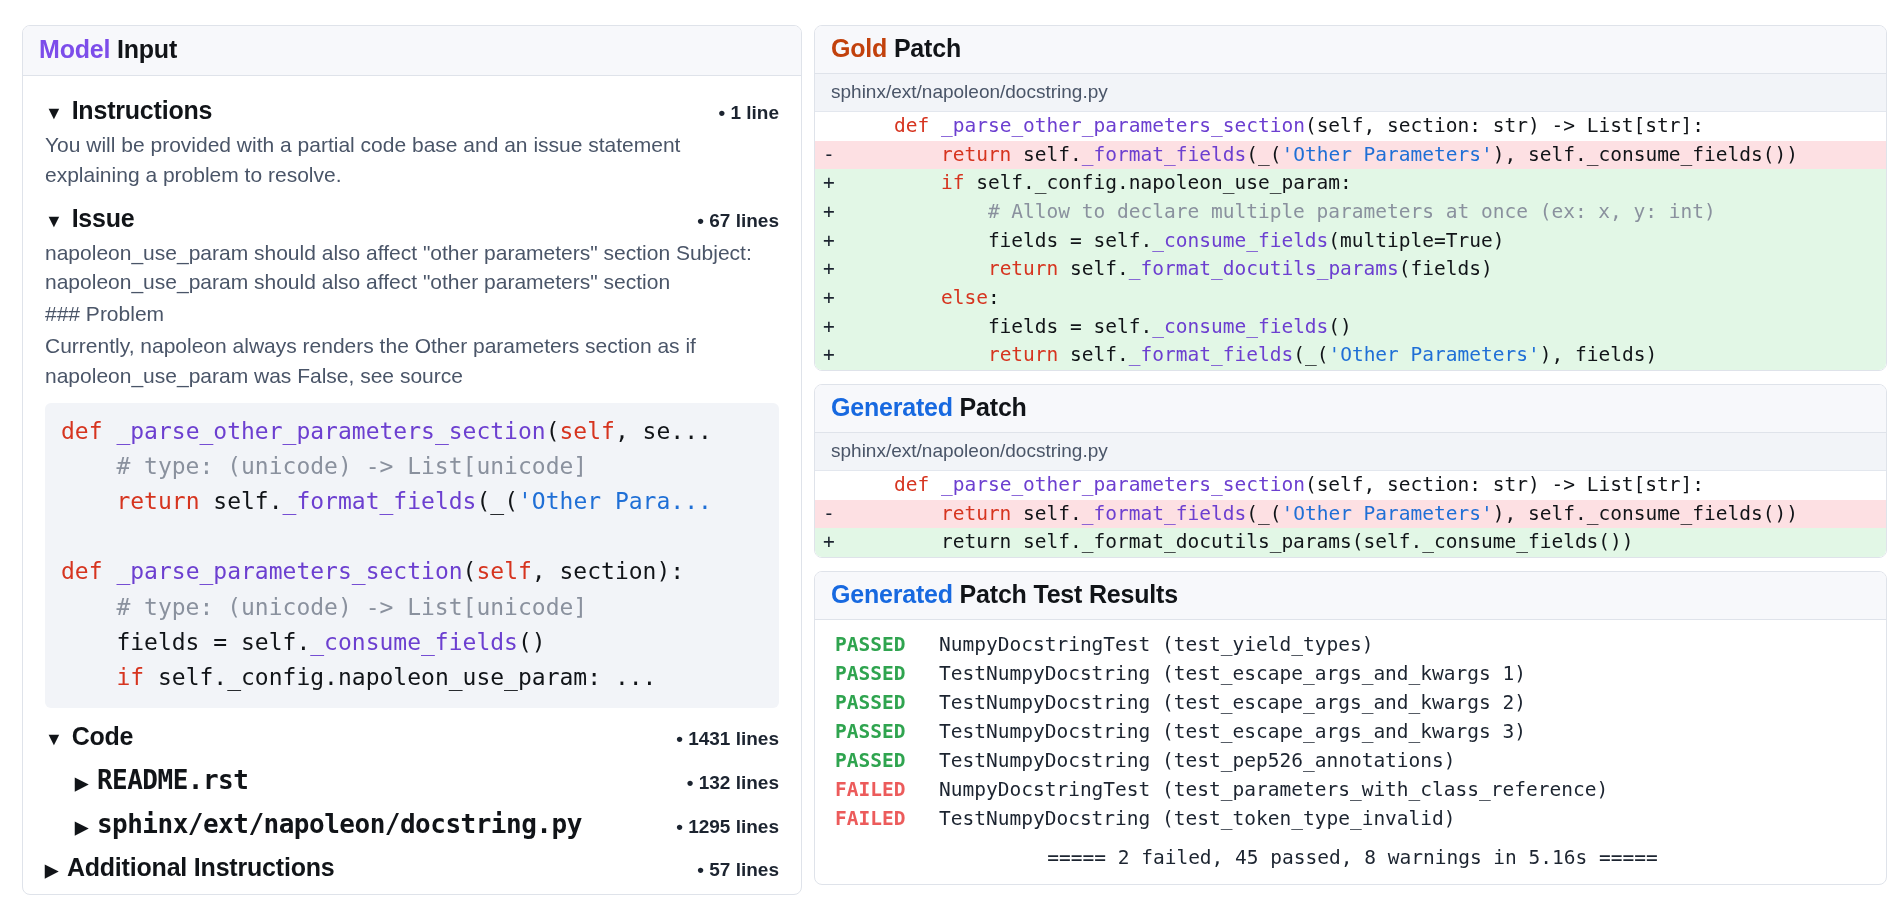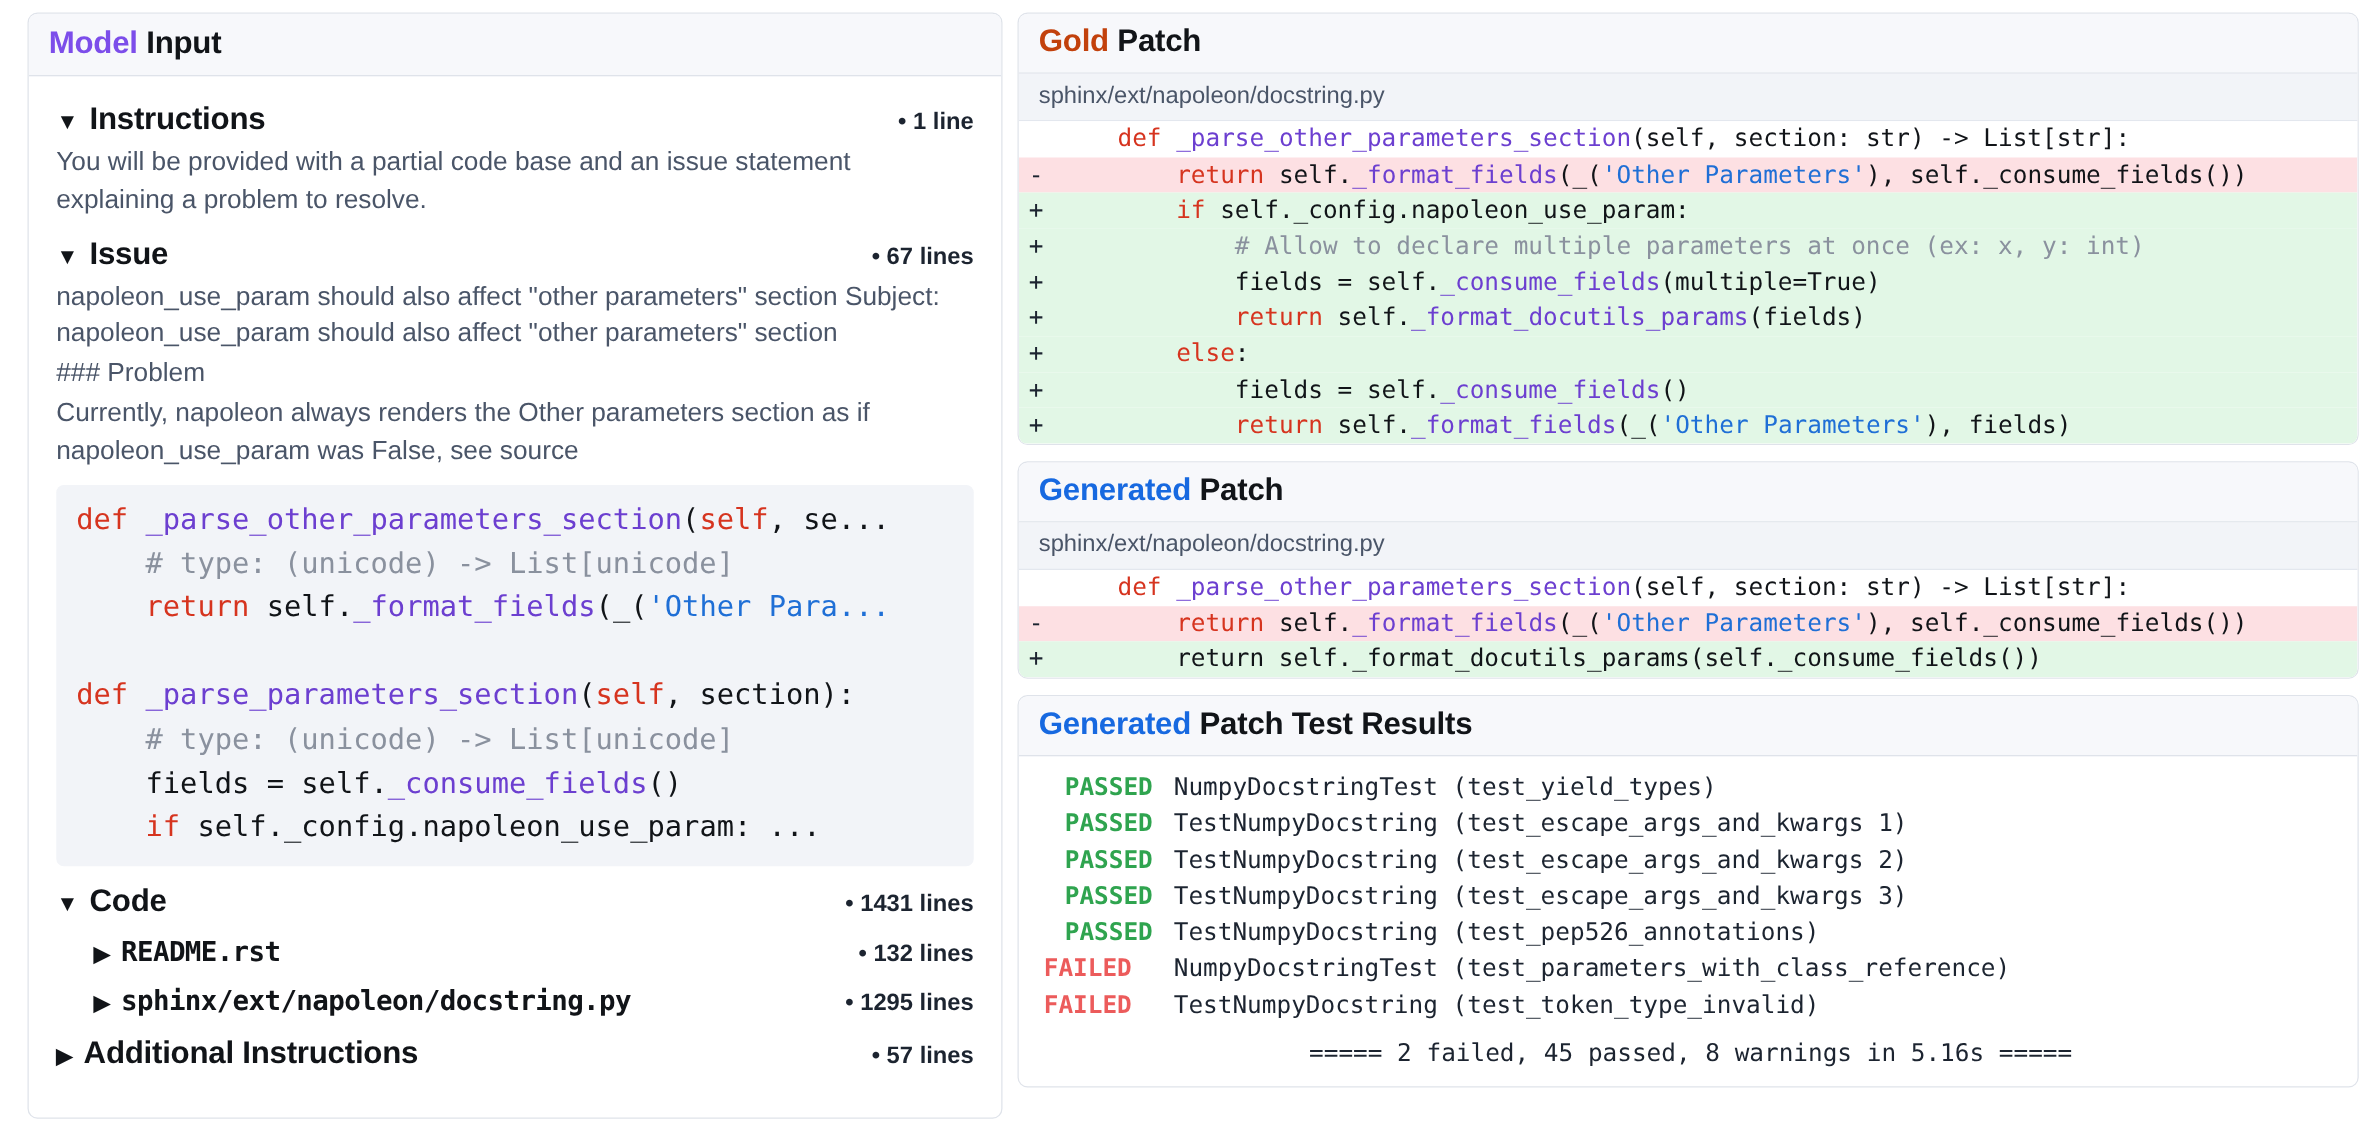--- a/index.html
+++ b/index.html
@@ -6,21 +6,21 @@
   html, body {
     margin: 0; padding: 0;
     width: 1901px; height: 913px;
     background: #ffffff;
     font-family: "Liberation Sans", sans-serif;
   }
   .page {
     width: 1901px; height: 913px;
     display: flex;
     gap: 12px;
-    padding: 10px 14px 18px 22px;
+    padding: 25px 14px 18px 22px;
   }
 
   
   .card {
     border: 1px solid #dfe3ea;
     border-radius: 8px;
     background: #ffffff;
     overflow: hidden;
   }
   .card-head {
@@ -73,21 +73,21 @@
     padding-left: 10px;
   }
   .body-text {
     font-size: 21px;
     line-height: 1.42;
     color: #4a5568;
     margin: 2px 0 0 0;
   }
   .mono-name {
     font-family: "DejaVu Sans Mono", monospace;
-    font-size: 22px;
+    font-size: 26px;
     font-weight: bold;
     color: #111418;
     letter-spacing: -0.5px;
   }
 
   .codeblock {
     background: #f2f4f8;
     border-radius: 6px;
     padding: 11px 16px 13px 16px;
     margin: 12px 0 6px 0;
@@ -148,21 +148,21 @@
     padding: 10px 16px 12px 20px;
     white-space: pre;
     color: #1c2430;
   }
   .res-row { display: flex; }
   .res-status {
     width: 104px;
     flex: 0 0 104px;
     font-weight: bold;
   }
-  .pass { color: #2fa44f; text-align: center; }
+  .pass { color: #2fa44f; }
   .fail { color: #ec5b5b; }
   .summary { margin-top: 10px; color: #1c2430; text-align: center; }
 </style>
 </head>
 <body>
 
 <div class="page">
 
   <div class="card left">
     <div class="card-head">

